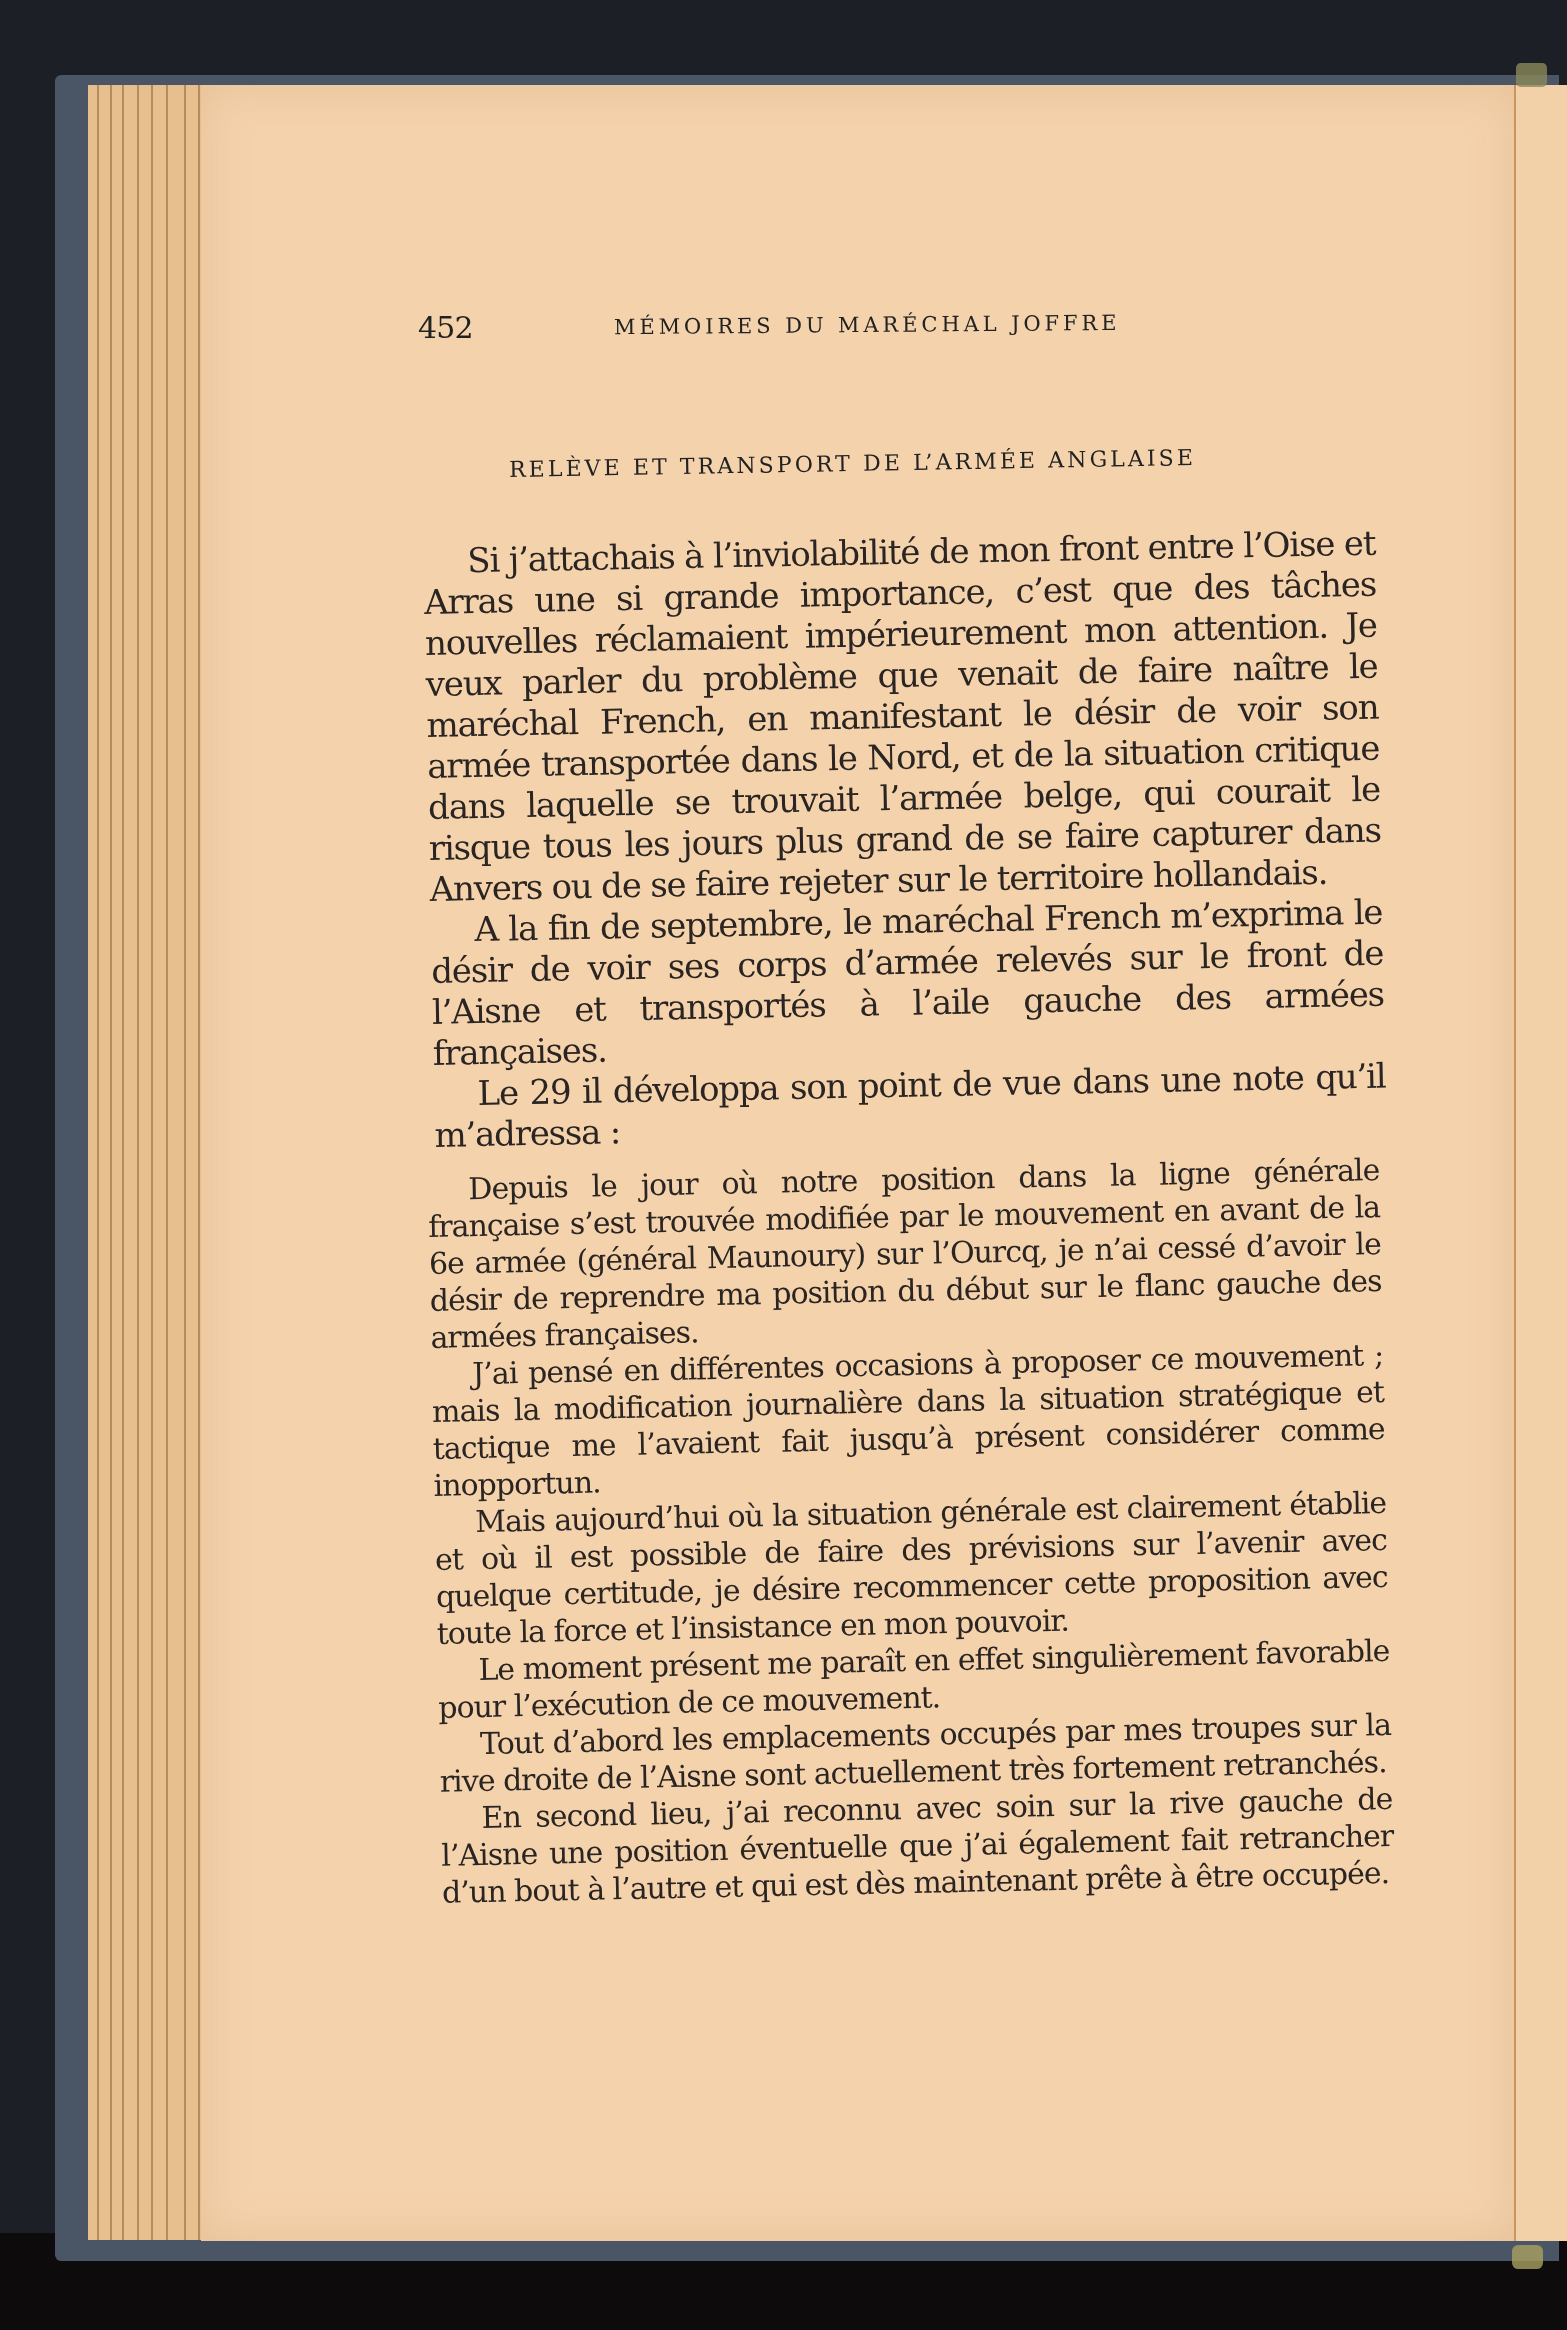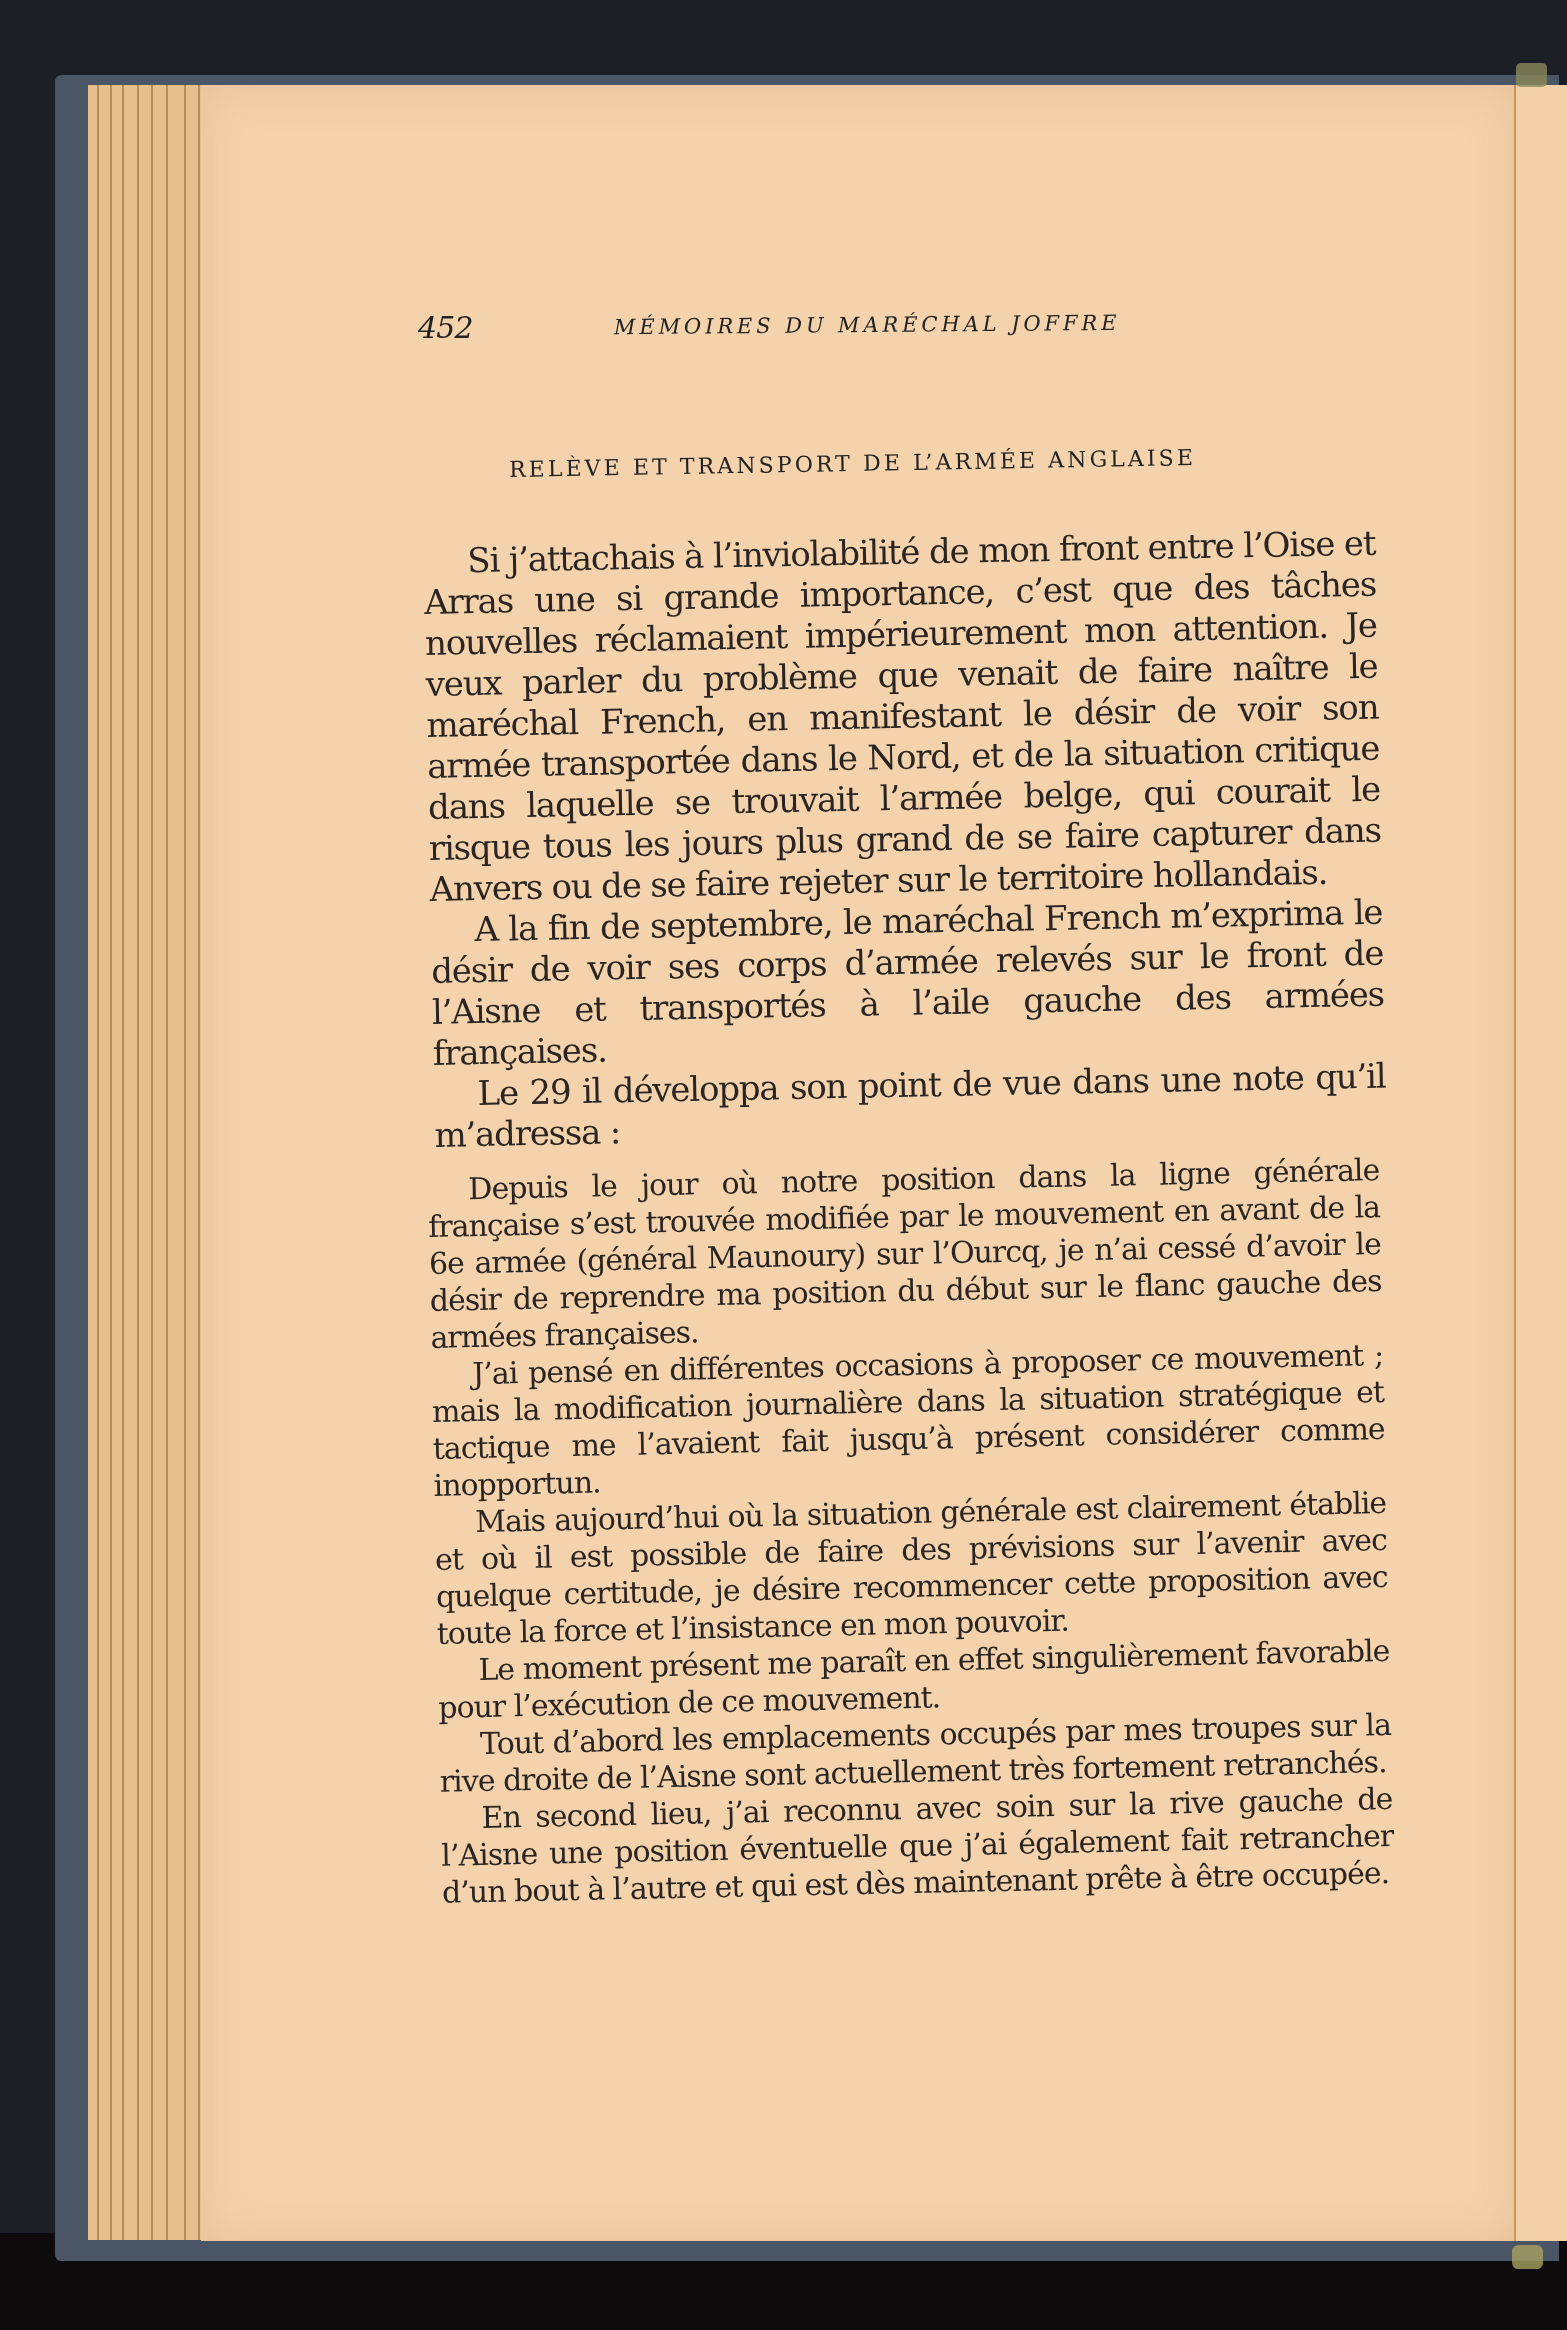--- a/index.html
+++ b/index.html
@@ -21,21 +21,21 @@
   .page {
     position:absolute; left:201px; top:85px; width:1316px; height:2156px;
     background:#f4d2ac;
     box-shadow: inset 0 0 47px rgba(190,140,90,0.25);
   }
   .gutter { position:absolute; left:1514px; top:85px; width:2.4px; height:2156px; background:#c9955f; }
   .right-page { position:absolute; left:1516px; top:85px; width:51px; height:2156px; background:#f2d0a8; }
   .thread-top { position:absolute; left:1516px; top:63px; width:31px; height:23.5px; background:#8a8a5a; border-radius:4.7px; opacity:.8; }
   .thread-bot { position:absolute; left:1512px; top:2245px; width:31px; height:23.5px; background:#a7a060; border-radius:6.3px; opacity:.8; }
 
-  .header { position:absolute; left:418px; top:310px; width:979px; height:47px; color:#222;font-style:italic; }
+  .header { position:absolute; left:418px; top:310px; width:979px; height:47px; color:#222; }
   .page-number { position:absolute; left:0; top:0; font-size:30px; letter-spacing:-0.8px; }
   .running-title { position:absolute; left:196px; top:3.1px; font-size:21px; letter-spacing:3.9px; transform:rotate(-0.5deg); }
 
   .section-title {
     position:absolute; left:509px; top:457px; font-size:22px; letter-spacing:3.1px; color:#222;
     transform:rotate(-1deg); transform-origin:left;
   }
 
   .body-text {
     position:absolute; left:423px; top:541px; width:952px; color:#2a2522;

